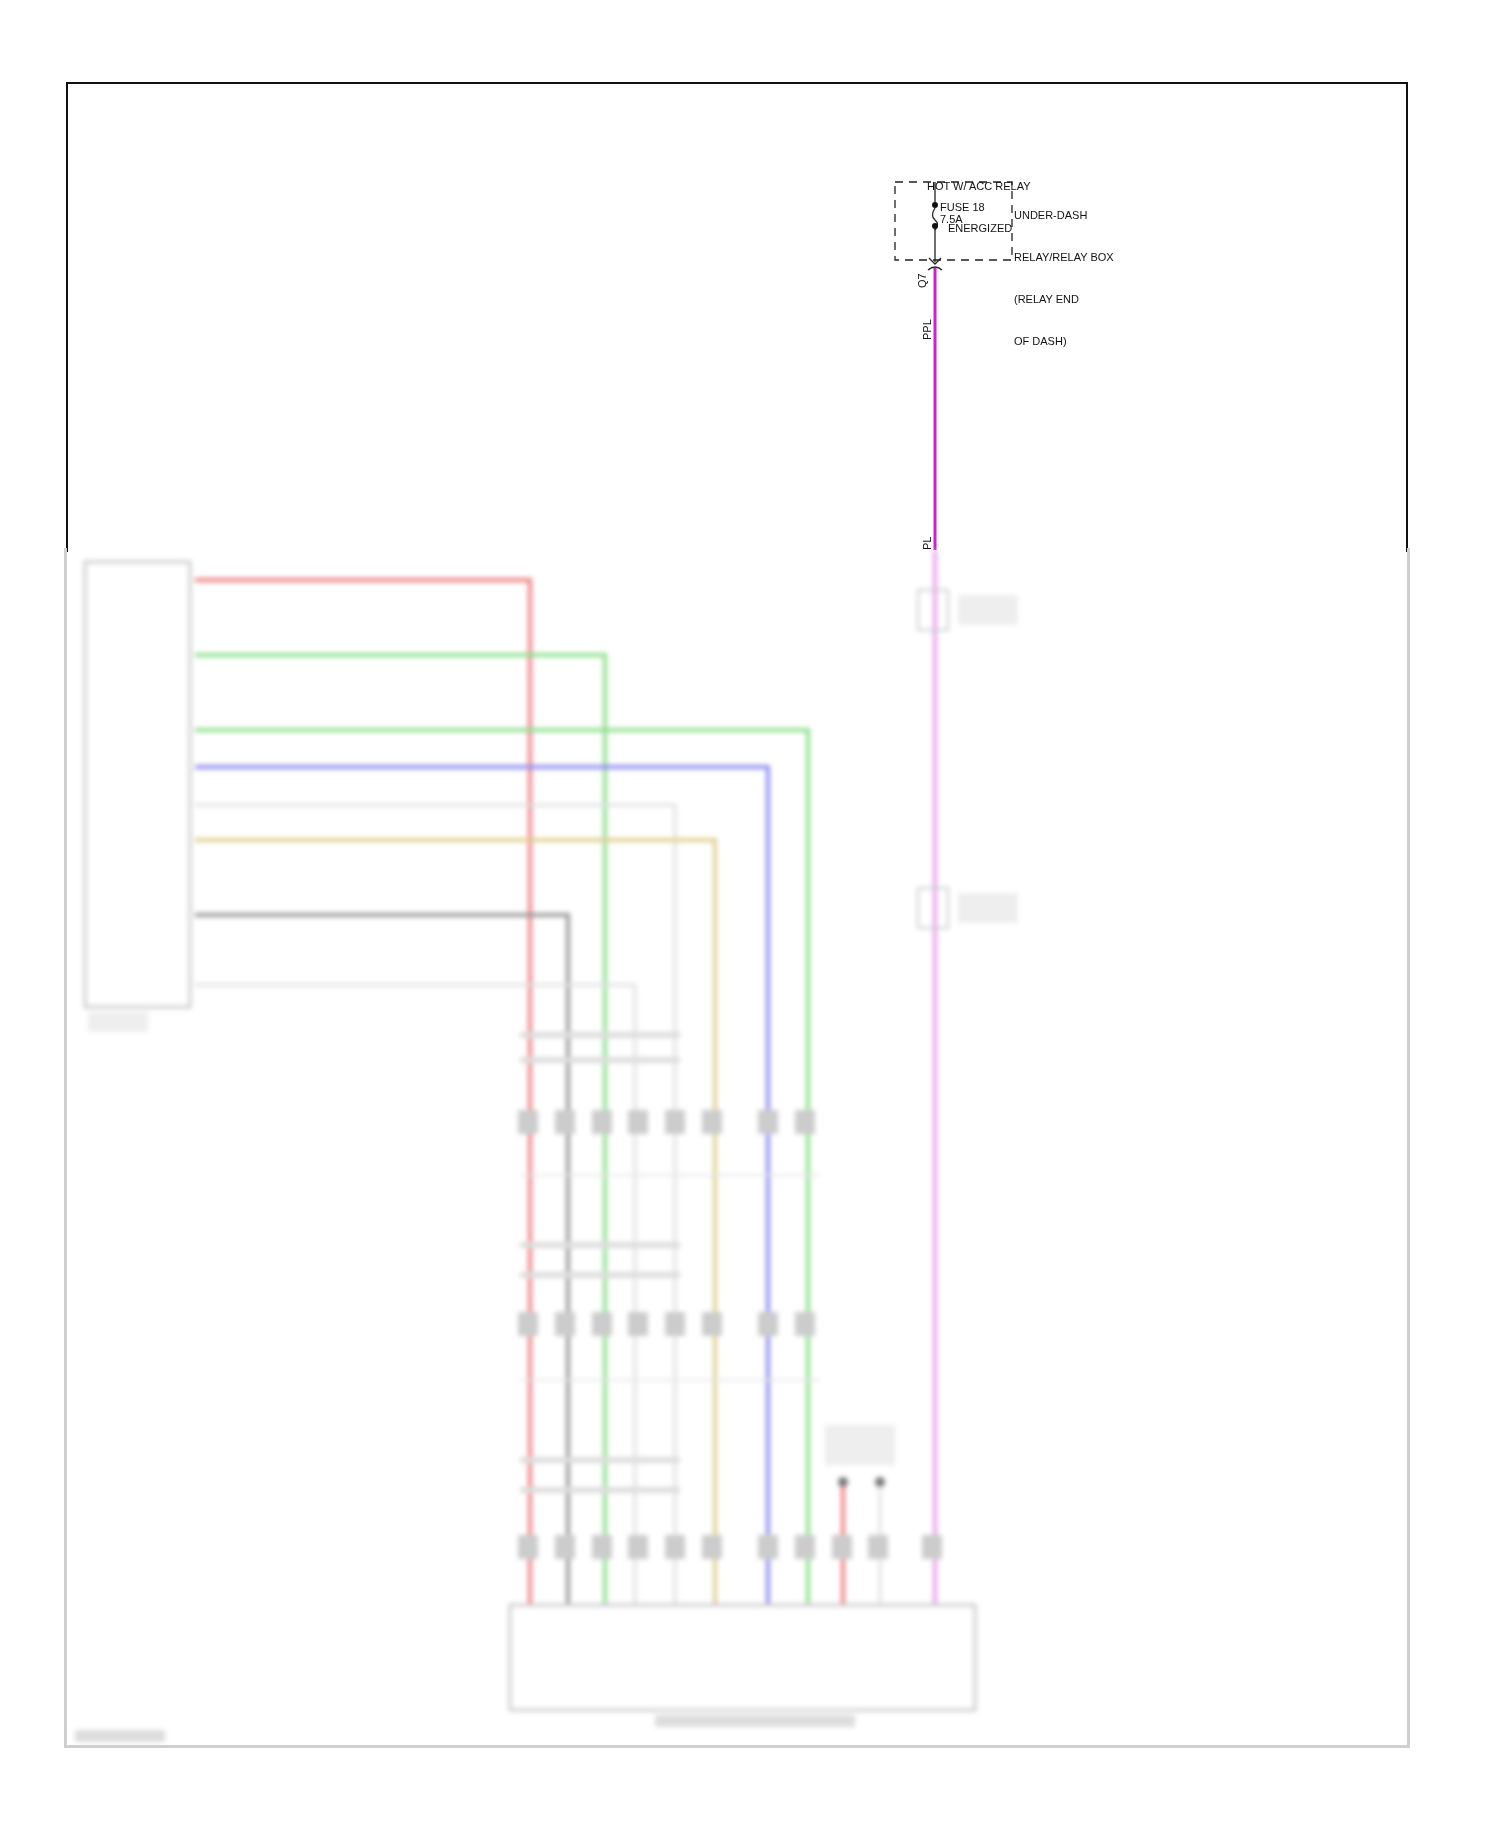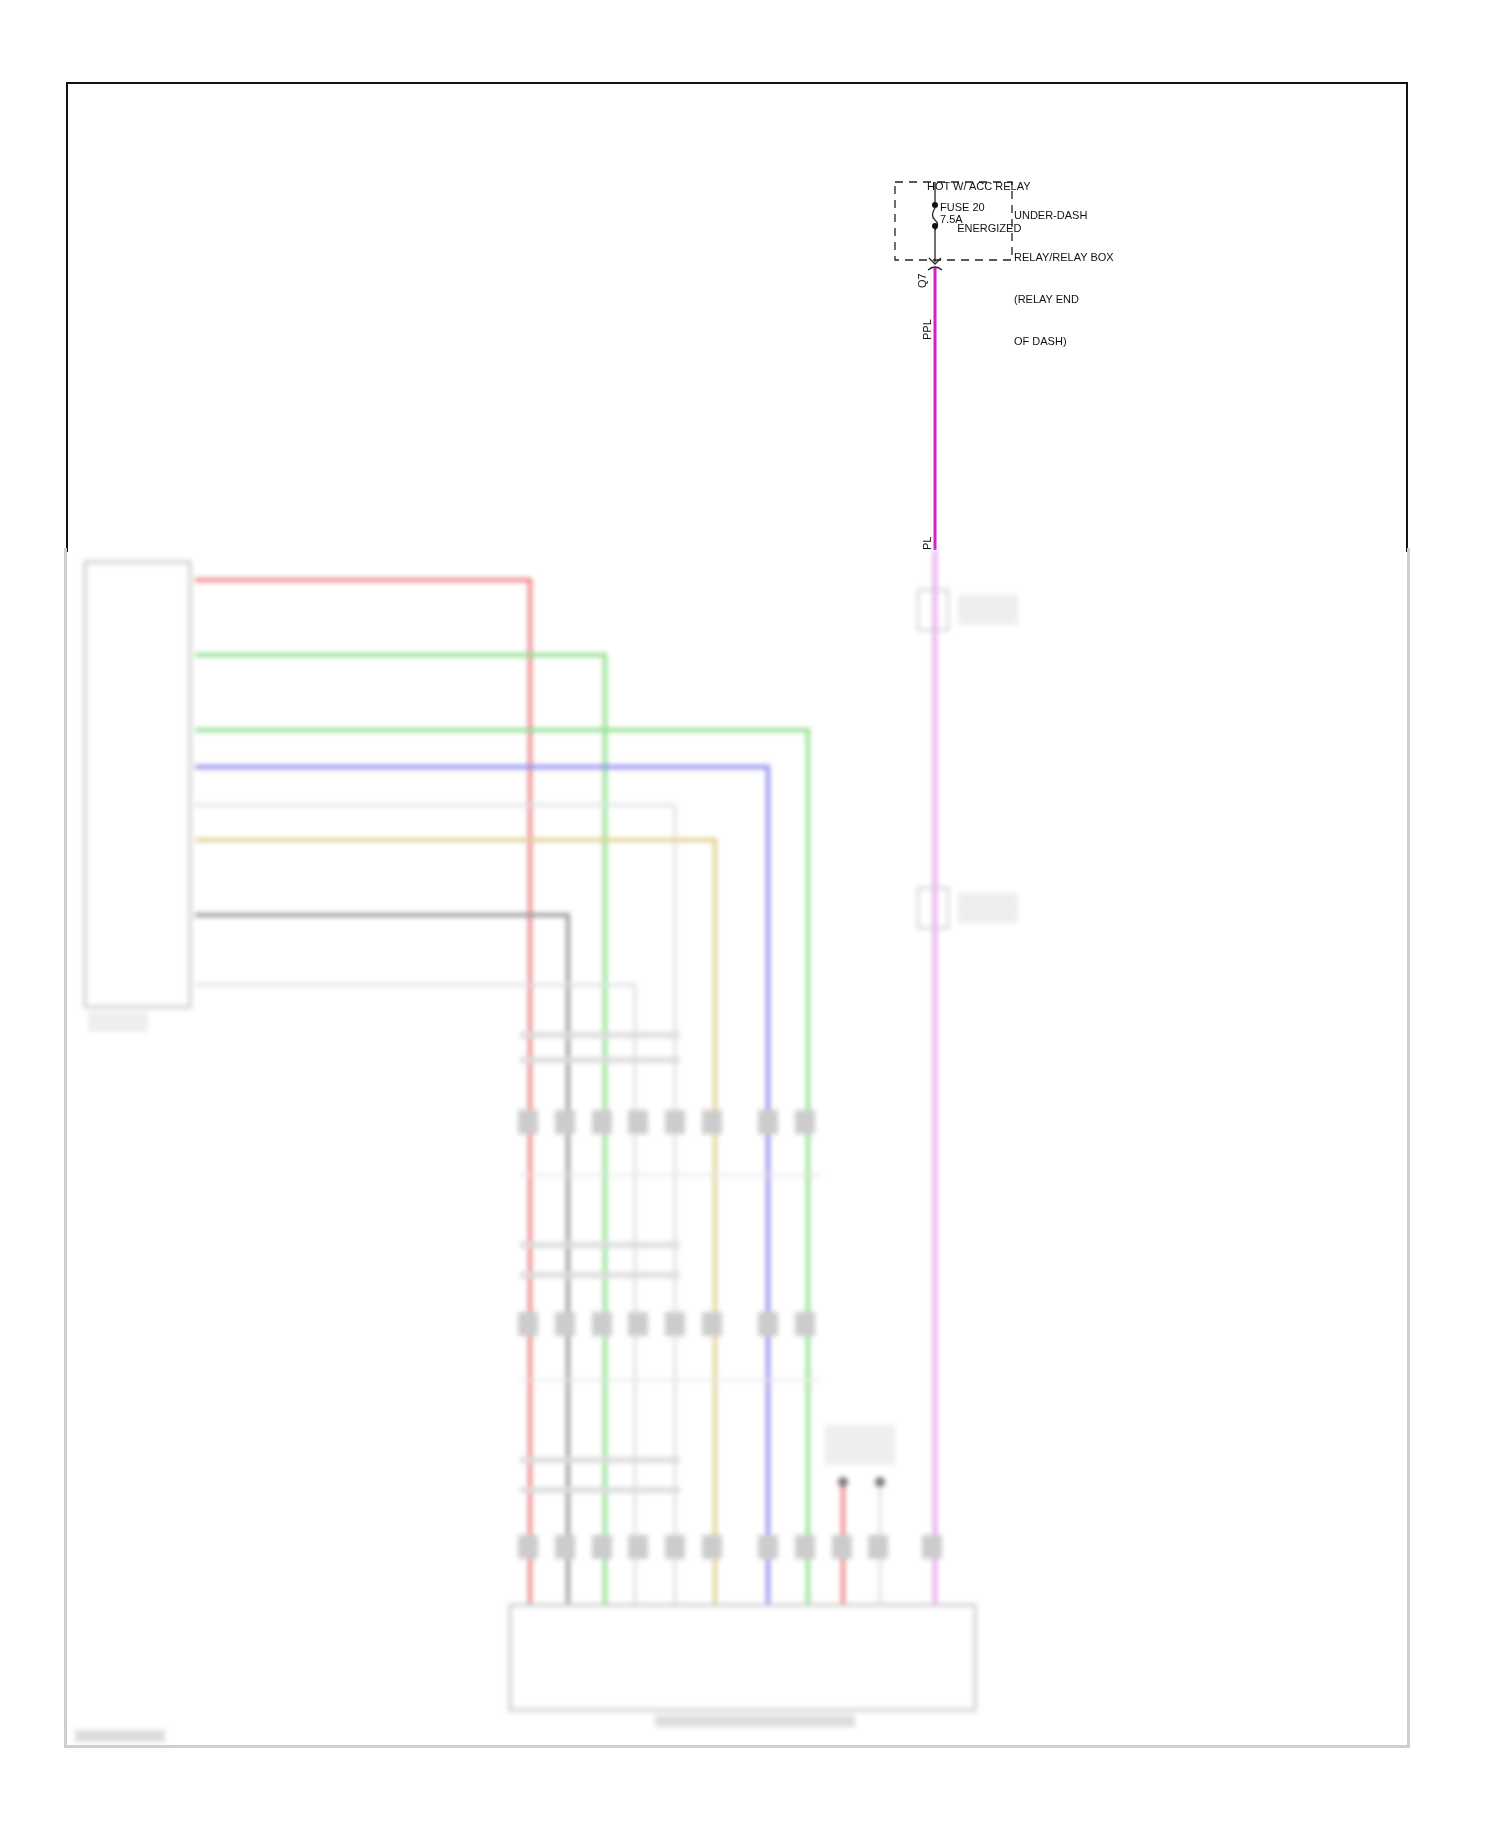--- a/index.html
+++ b/index.html
@@ -94,28 +94,28 @@
     <line x1="520" y1="1380" x2="820" y2="1380" stroke="#e6e6e6" stroke-width="2"></line>
 
     <rect x="510" y="1605" width="465" height="105" fill="none" stroke="#ccc" stroke-width="3"></rect>
     <rect x="655" y="1715" width="200" height="12" fill="#ddd"></rect>
     <rect x="75" y="1730" width="90" height="12" fill="#ddd"></rect>
   </g>
 </svg>
 
 <div class="lbl" style="left:880px;top:151px;margin-left:47px;">
   <div>HOT W/ ACC RELAY</div>
-  <div style="padding-left:21px;text-align:center;">ENERGIZED</div>
+  <div style="padding-left:21px;">ENERGIZED</div>
 </div>
 
 <div class="lbl" style="left:1014px;top:180px;">
   <div>UNDER-DASH</div>
   <div>RELAY/RELAY BOX</div>
   <div>(RELAY END</div>
   <div>OF DASH)</div>
 </div>
 
-<div class="lbl" style="left:940px;top:200px;">FUSE 20</div>
+<div class="lbl" style="left:940px;top:200px;">FUSE 18</div>
 <div class="lbl" style="left:940px;top:212px;">7.5A</div>
 
 <div class="lbl" style="left:915px;top:274px;transform:rotate(-90deg);transform-origin:left top;top:288px;">Q7</div>
 <div class="lbl" style="left:920px;top:340px;transform:rotate(-90deg);transform-origin:left top;">PPL</div>
 <div class="lbl" style="left:920px;top:550px;transform:rotate(-90deg);transform-origin:left top;">PL</div>
 
 </body></html>

